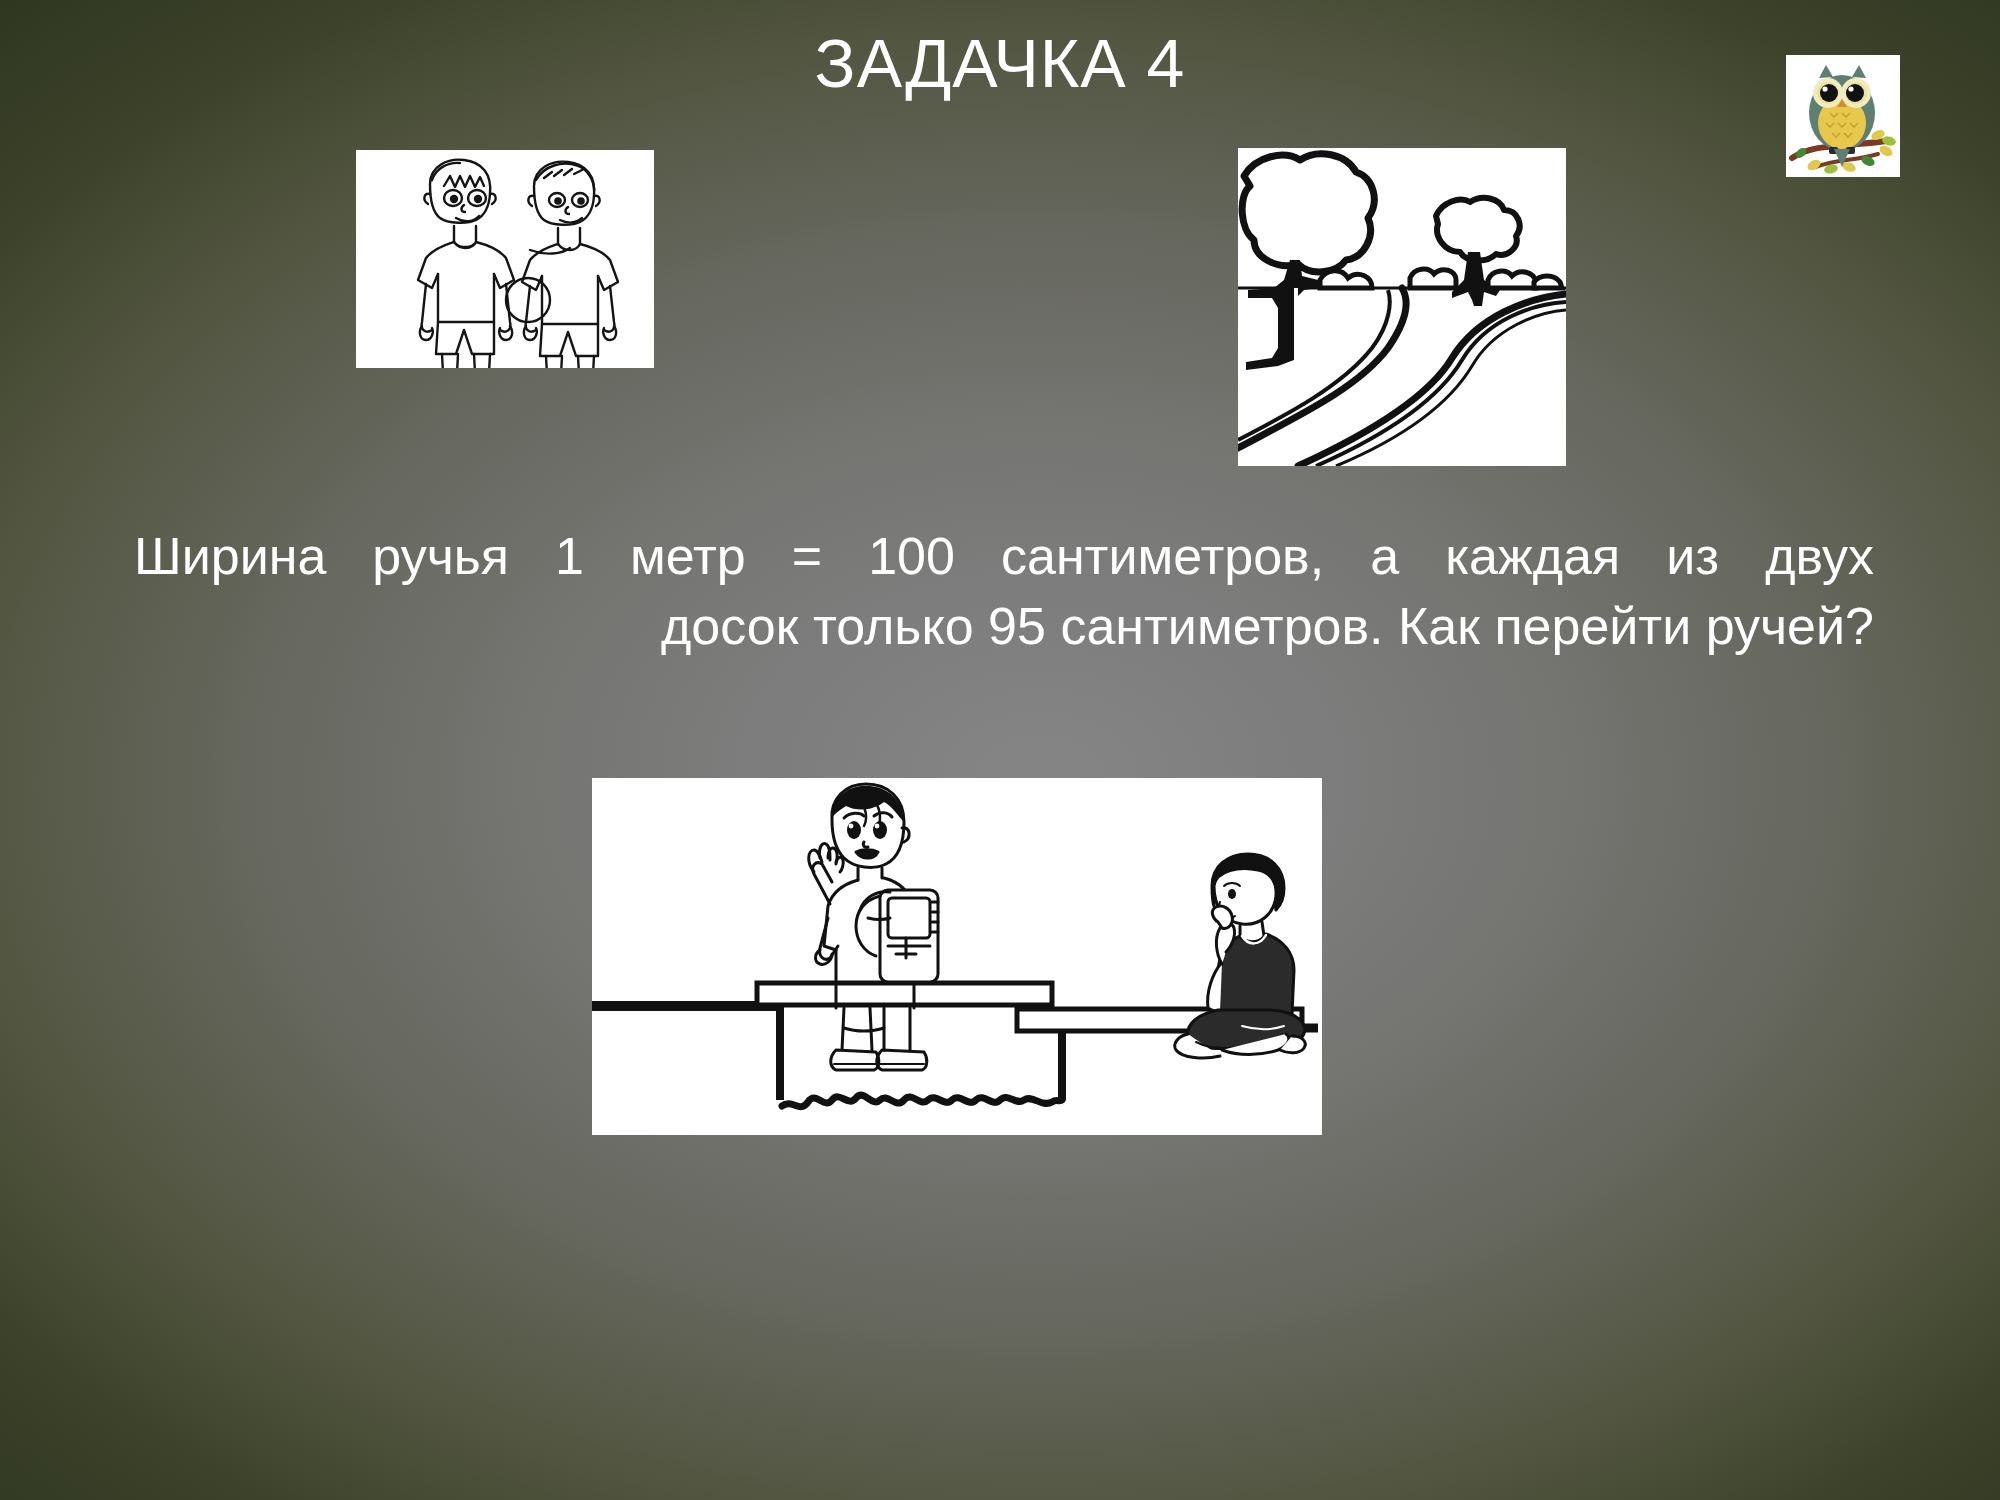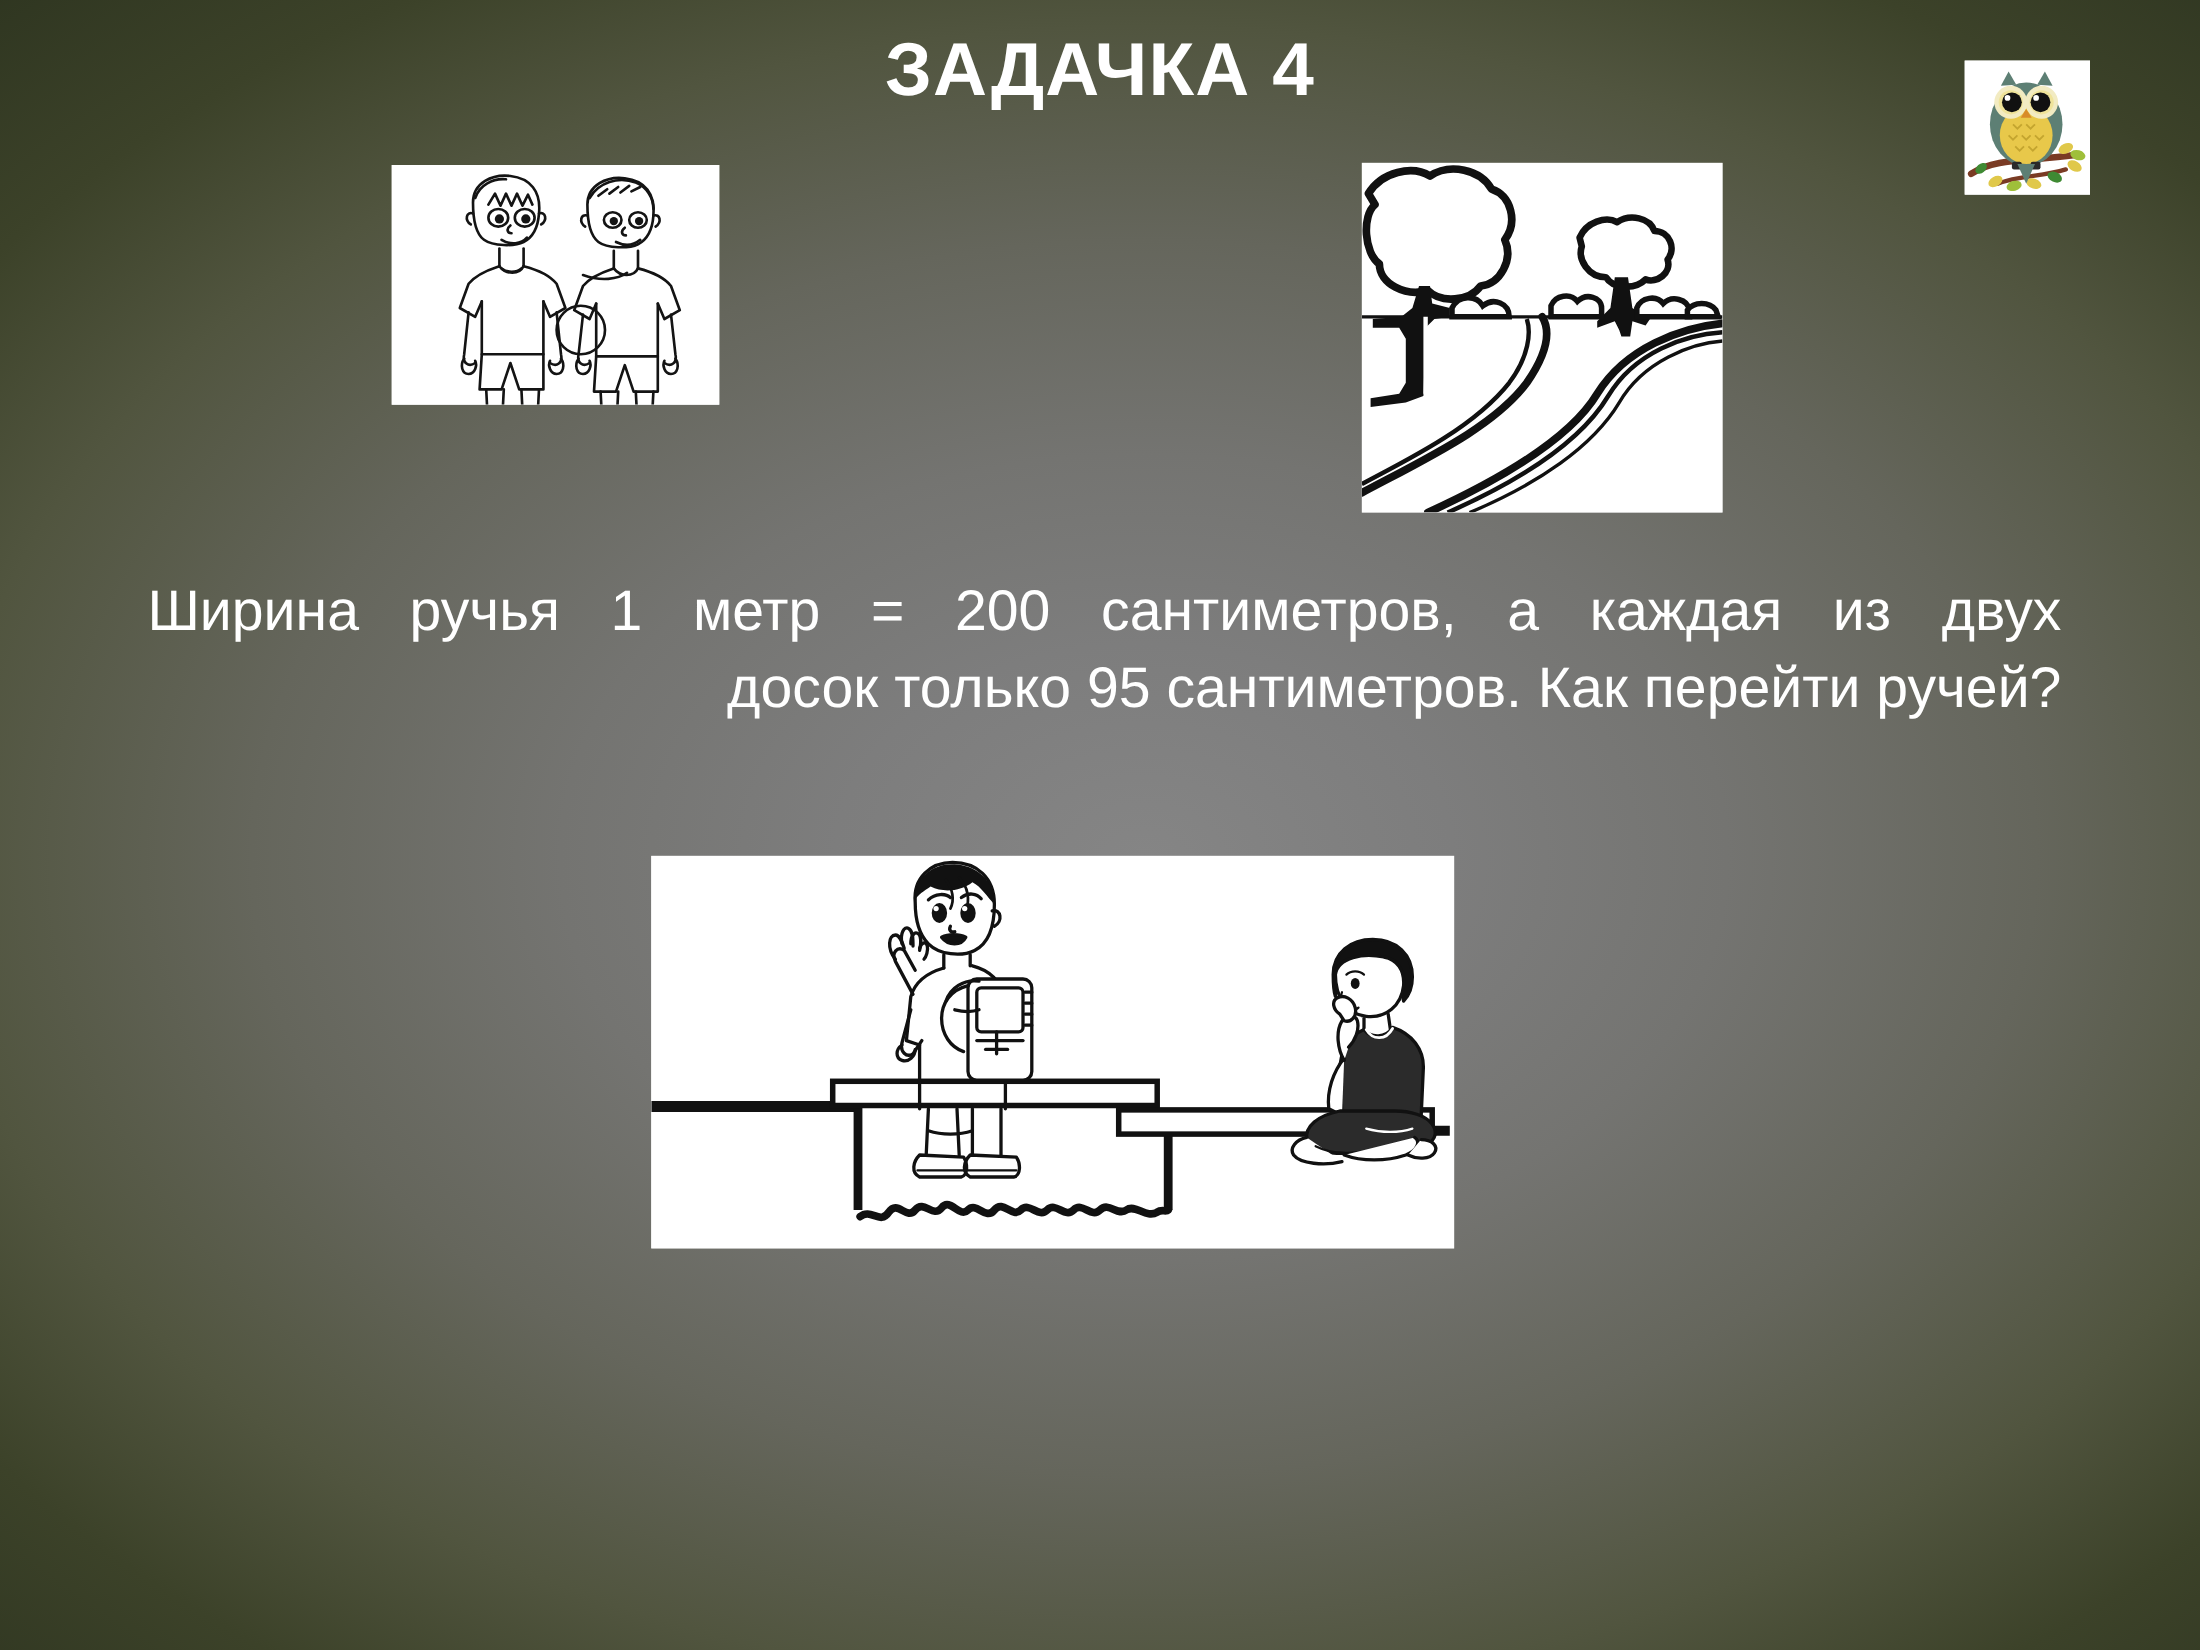--- a/index.html
+++ b/index.html
@@ -30,21 +30,21 @@
   }
 
   
   #title {
     position: absolute;
     left: 0;
     top: 28px;
     width: 2000px;
     text-align: center;
     font-size: 68px;
-    font-weight: bold;
+    font-weight: normal;
     color: #ffffff;
     letter-spacing: 1px;
     line-height: 1.05;
     white-space: nowrap;
   }
 
   
   #owl-logo {
     position: absolute;
     left: 1786px;
@@ -390,17 +390,17 @@
         <path d="M630 272 C 646 278, 668 278, 686 272 C 696 268, 700 260, 694 256" fill="#ffffff" stroke="#111111"></path>
         <path d="M700 258 C 710 258, 716 264, 712 270 C 708 276, 696 276, 688 272" fill="#ffffff" stroke="#111111"></path>
 
         <path d="M650 248 C 664 252, 680 252, 692 248" stroke="#ffffff" stroke-width="2" fill="none"></path>
         <path d="M604 264 C 612 268, 622 270, 630 270" stroke-width="2"></path>
       </g>
     </svg>
   </div>
 
   <div id="body-text">
-    <span class="line line1">Ширина ручья 1 метр = 200 сантиметров, а каждая из двух</span>
+    <span class="line line1">Ширина ручья 1 метр = 100 сантиметров, а каждая из двух</span>
     <span class="line line2">досок только 95 сантиметров. Как перейти ручей?</span>
   </div>
 
 </div>
 
 </body></html>

